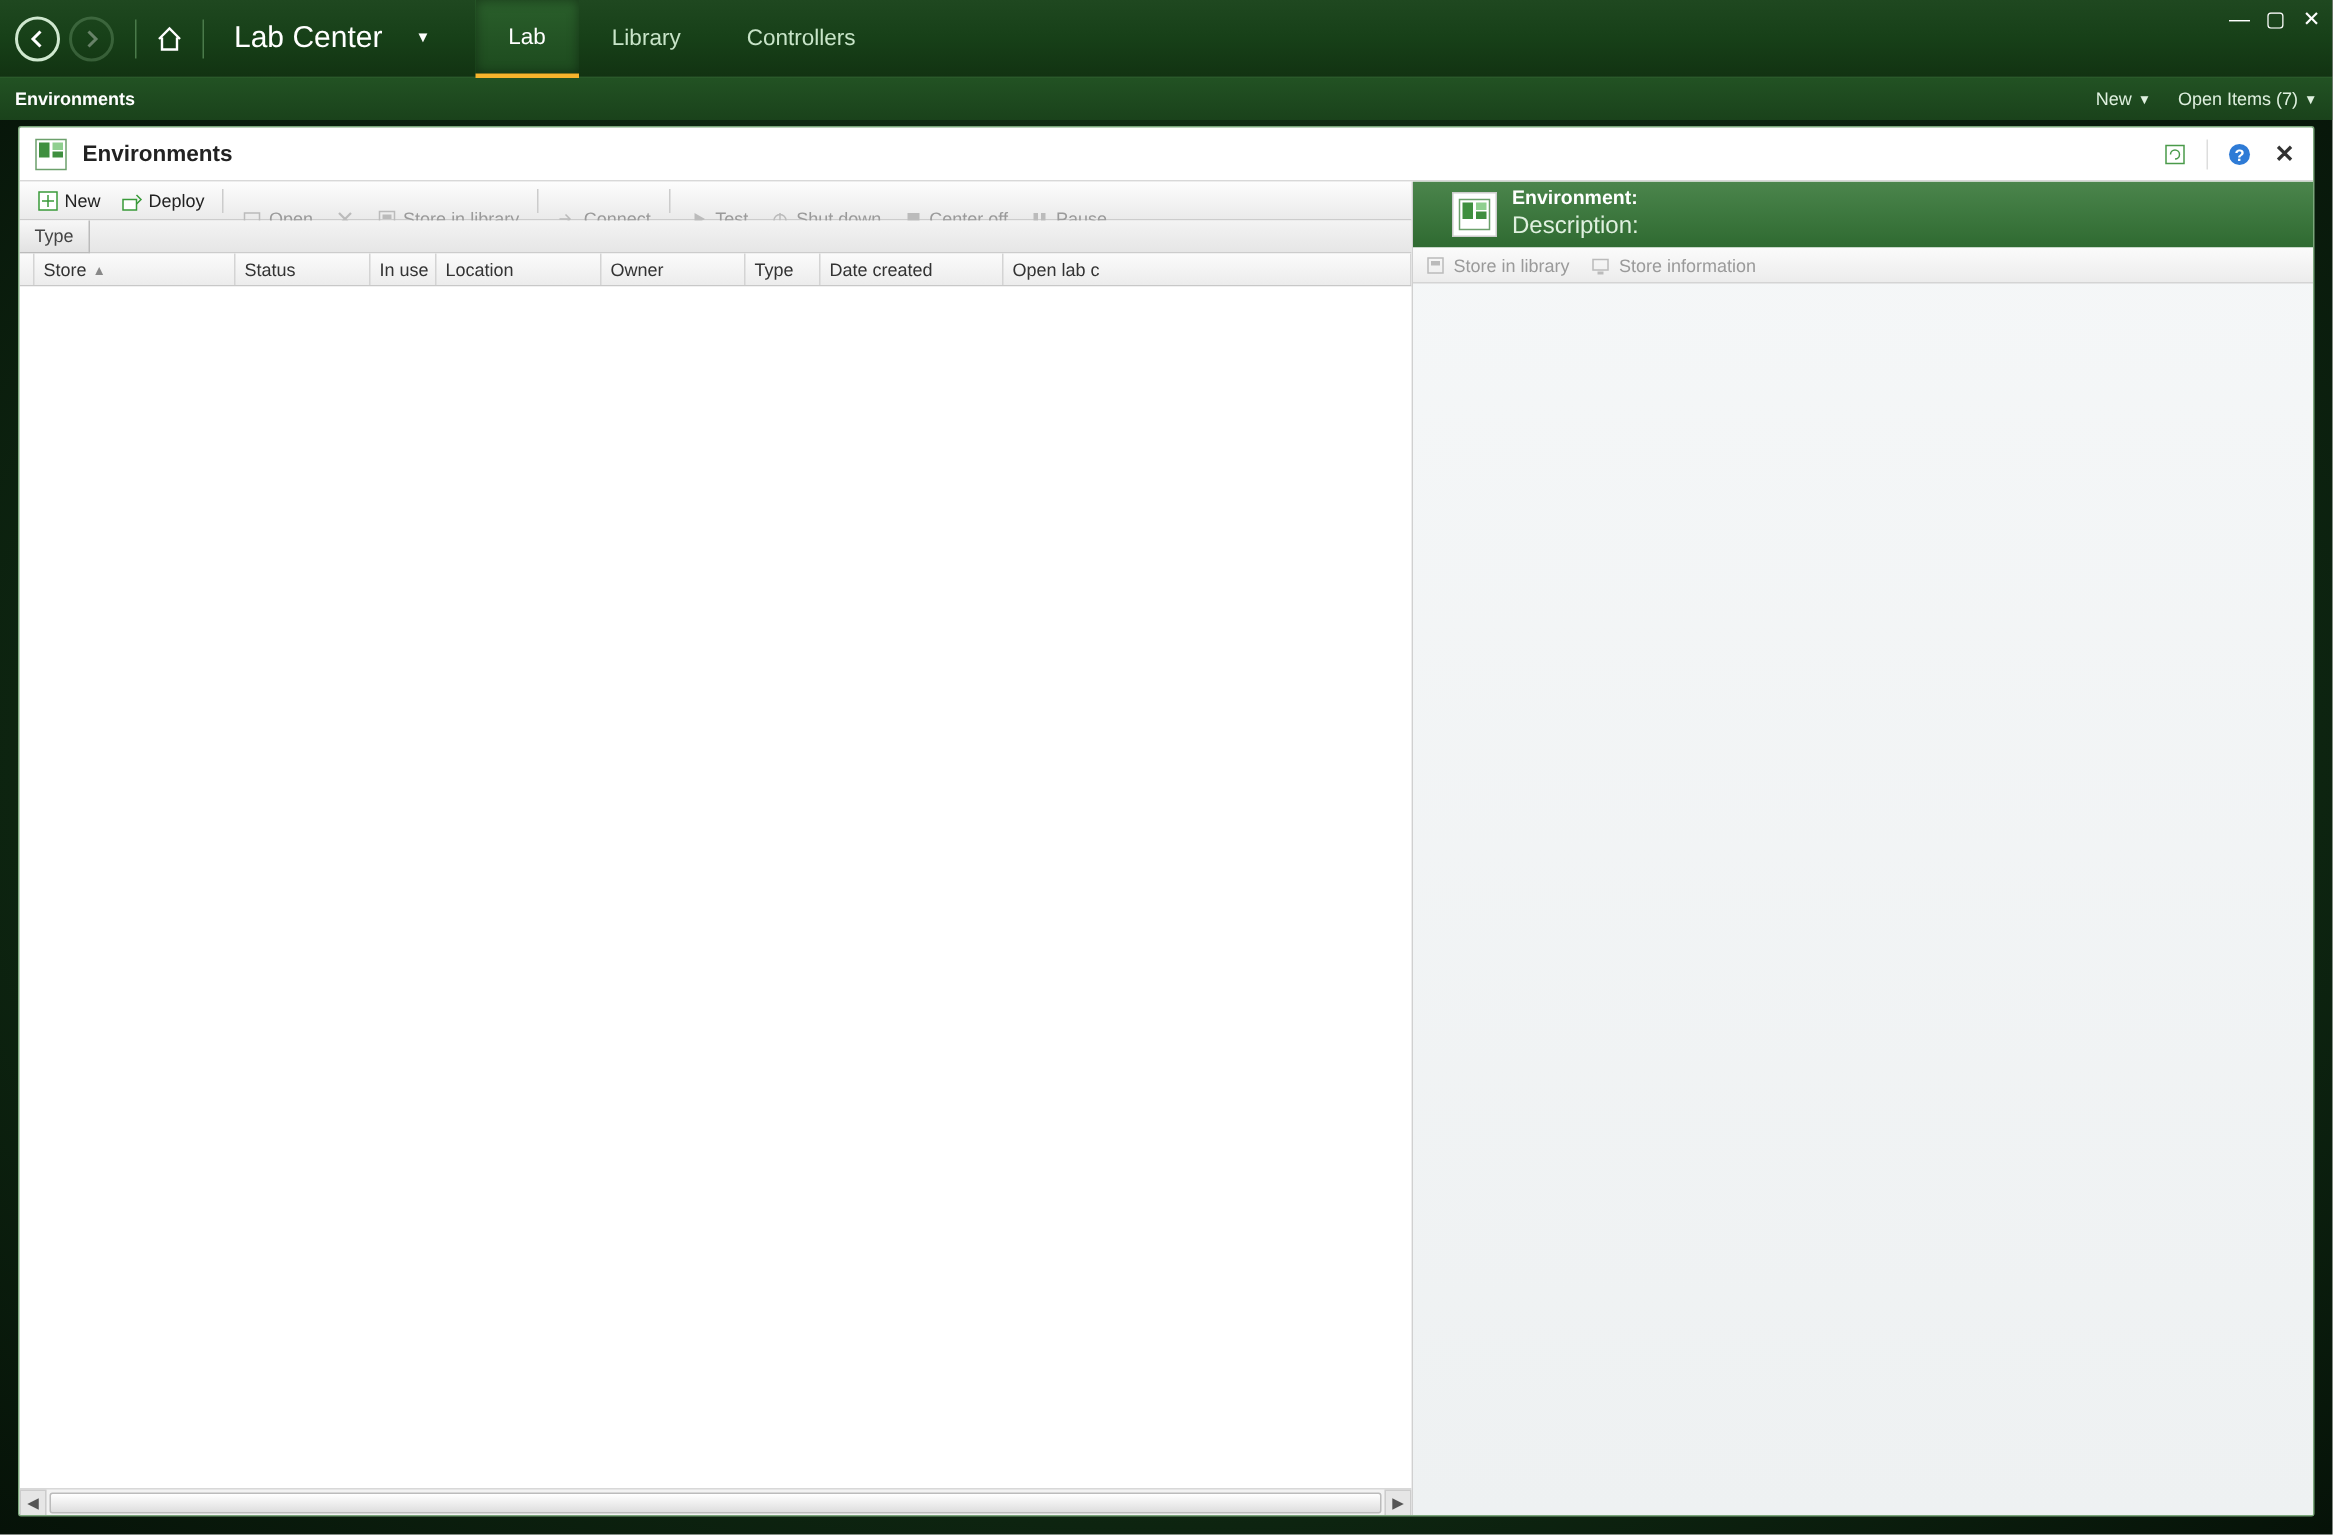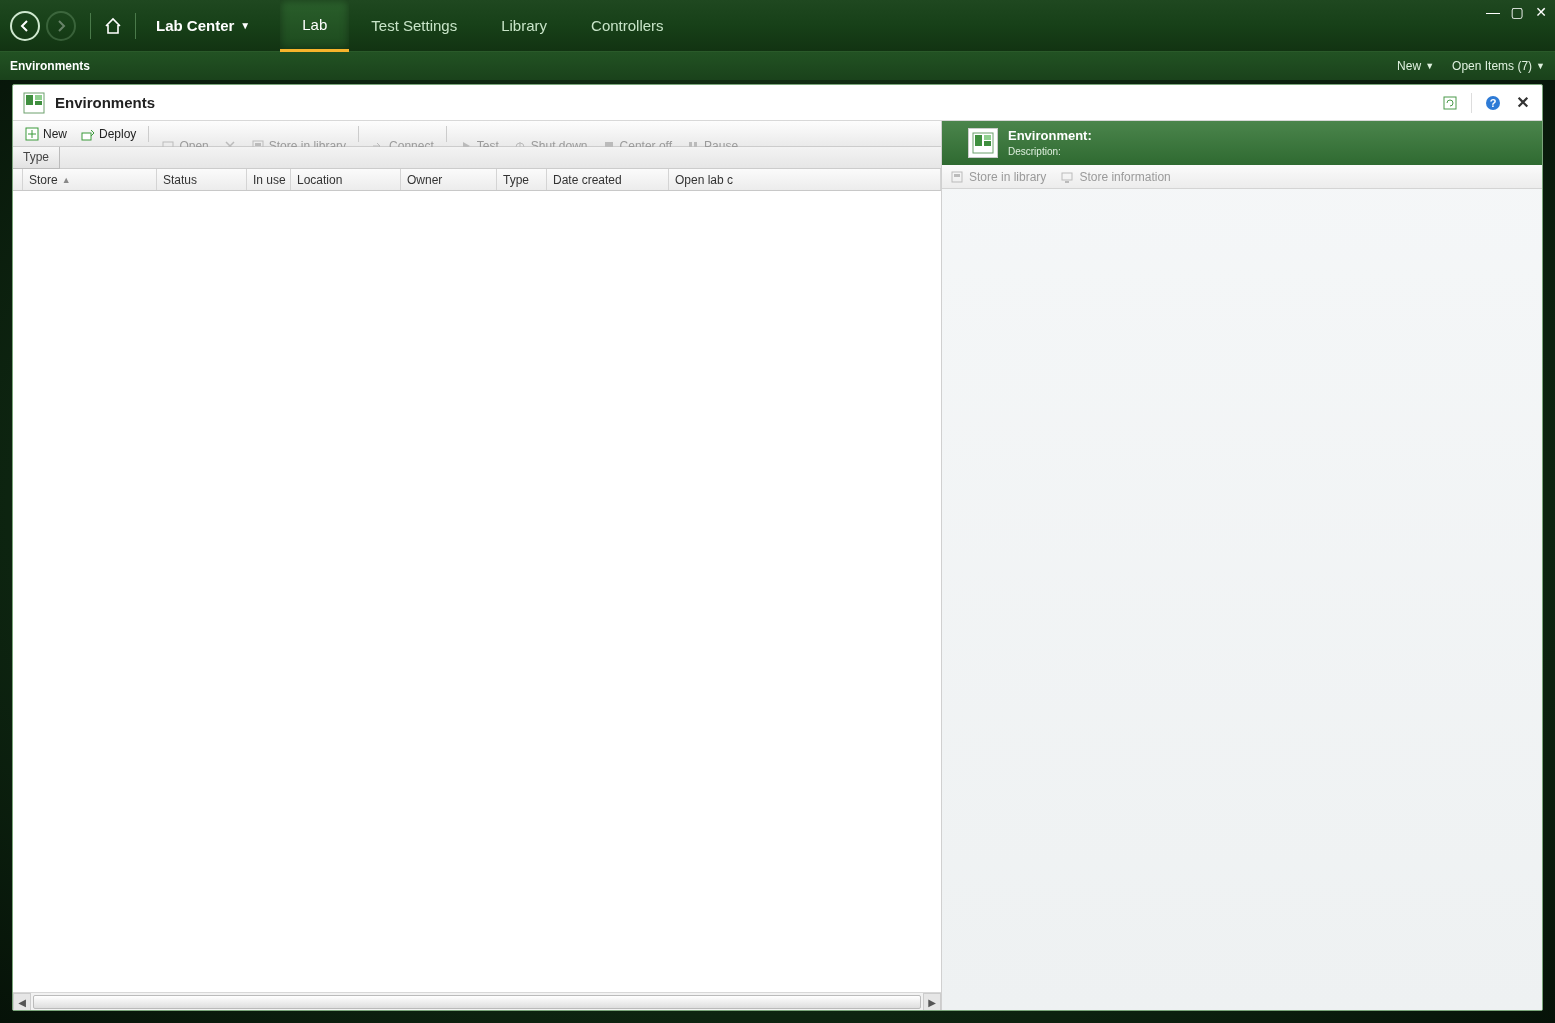--- a/index.html
+++ b/index.html
@@ -16,21 +16,21 @@
 
 .ribbon{
   height:52px;display:flex;align-items:center;padding:0 10px;
   background:linear-gradient(to bottom,#1f4820 0%,#174018 50%,#123312 100%);
   border-bottom:1px solid #2a5a2a;
 }
 .navbtn{width:30px;height:30px;border:2px solid #cfe8cf;border-radius:50%;display:flex;align-items:center;justify-content:center;color:#fff;margin-right:6px;cursor:pointer;}
 .navbtn.fwd{opacity:.35;border-color:#7aa67a;}
 .vsep{width:1px;height:26px;background:#4a7a4a;margin:0 8px;}
 .homebtn{width:28px;height:28px;display:flex;align-items:center;justify-content:center;color:#fff;cursor:pointer;}
-.apptitle{color:#fff;font-size:15px;font-weight:700;margin-left:12px;margin-right:6px;}
+.apptitle{color:#fff;font-size:20px;font-weight:400;margin-left:12px;margin-right:22px;}
 .appdrop{color:#fff;font-size:10px;margin-right:30px;cursor:pointer;}
 
 .maintabs{display:flex;height:52px;align-items:stretch;}
 .maintab{padding:0 22px;display:flex;align-items:center;color:#c8e4c8;font-size:15px;cursor:pointer;}
 .maintab.active{background:linear-gradient(to bottom,#2a5f2b,#1d4a1e);color:#fff;border-bottom:3px solid #f7b42c;box-shadow:inset 0 0 8px rgba(0,0,0,.4);}
 
 
 .subribbon{height:28px;background:linear-gradient(to bottom,#225223,#1a421b);display:flex;align-items:center;justify-content:space-between;padding:0 10px;color:#dff0df;font-size:12px;}
 .subleft{display:flex;align-items:center;gap:12px;}
 .subtab{color:#fff;font-weight:600;cursor:pointer;}
@@ -83,21 +83,21 @@
 .hscroll .arrow{position:absolute;top:0;width:18px;height:18px;background:#e6e6e6;border:1px solid #ccc;display:flex;align-items:center;justify-content:center;font-size:10px;color:#555;cursor:pointer;}
 .hscroll .arrow.l{left:0;}
 .hscroll .arrow.r{right:0;}
 .hscroll .thumb{position:absolute;left:20px;right:20px;top:2px;height:14px;background:linear-gradient(to bottom,#fff,#dedede);border:1px solid #bbb;border-radius:2px;}
 
 
 .rhdr{height:44px;background:linear-gradient(to bottom,#4b854c,#2f6a31);display:flex;align-items:center;padding:0 26px;gap:10px;color:#fff;}
 .rhdr .ico{width:30px;height:30px;background:#fff;border:1px solid #ccc;display:flex;align-items:center;justify-content:center;}
 .rhdr .txt{display:flex;flex-direction:column;font-size:12px;line-height:1.3;}
 .rhdr .lbl{font-weight:700;font-size:13px;}
-.rhdr .desc{color:#dff0df;font-size:10px;}
+.rhdr .desc{color:#dff0df;font-size:16px;}
 
 .rtoolbar{height:24px;background:linear-gradient(to bottom,#fbfbfb,#ececec);border-bottom:1px solid #d4d4d4;display:flex;align-items:center;padding:0 8px;gap:14px;font-size:12px;color:#9a9a9a;}
 .rtb{display:flex;align-items:center;gap:5px;cursor:default;}
 
 svg{display:block;}
 </style>
 </head>
 <body>
 
 <div class="winctrl">
@@ -122,21 +122,20 @@
     <svg width="20" height="20" viewBox="0 0 20 20">
         <path d="M3 10 L10 3 L17 10 M5 9 V17 H15 V9" stroke="#fff" stroke-width="1.6" fill="none"></path>
       </svg>
   </div>
   <div class="vsep"></div>
   <div class="apptitle">Lab Center</div>
   <div class="appdrop">▼</div>
 
   <div class="maintabs">
     <div class="maintab active">Lab</div>
-    <div class="maintab">Test Settings</div>
     <div class="maintab">Library</div>
     <div class="maintab">Controllers</div>
   </div>
 </div>
 
 <div class="subribbon">
   <div class="subleft">
     <span class="subtab">Environments</span>
   </div>
   <div class="subright">

